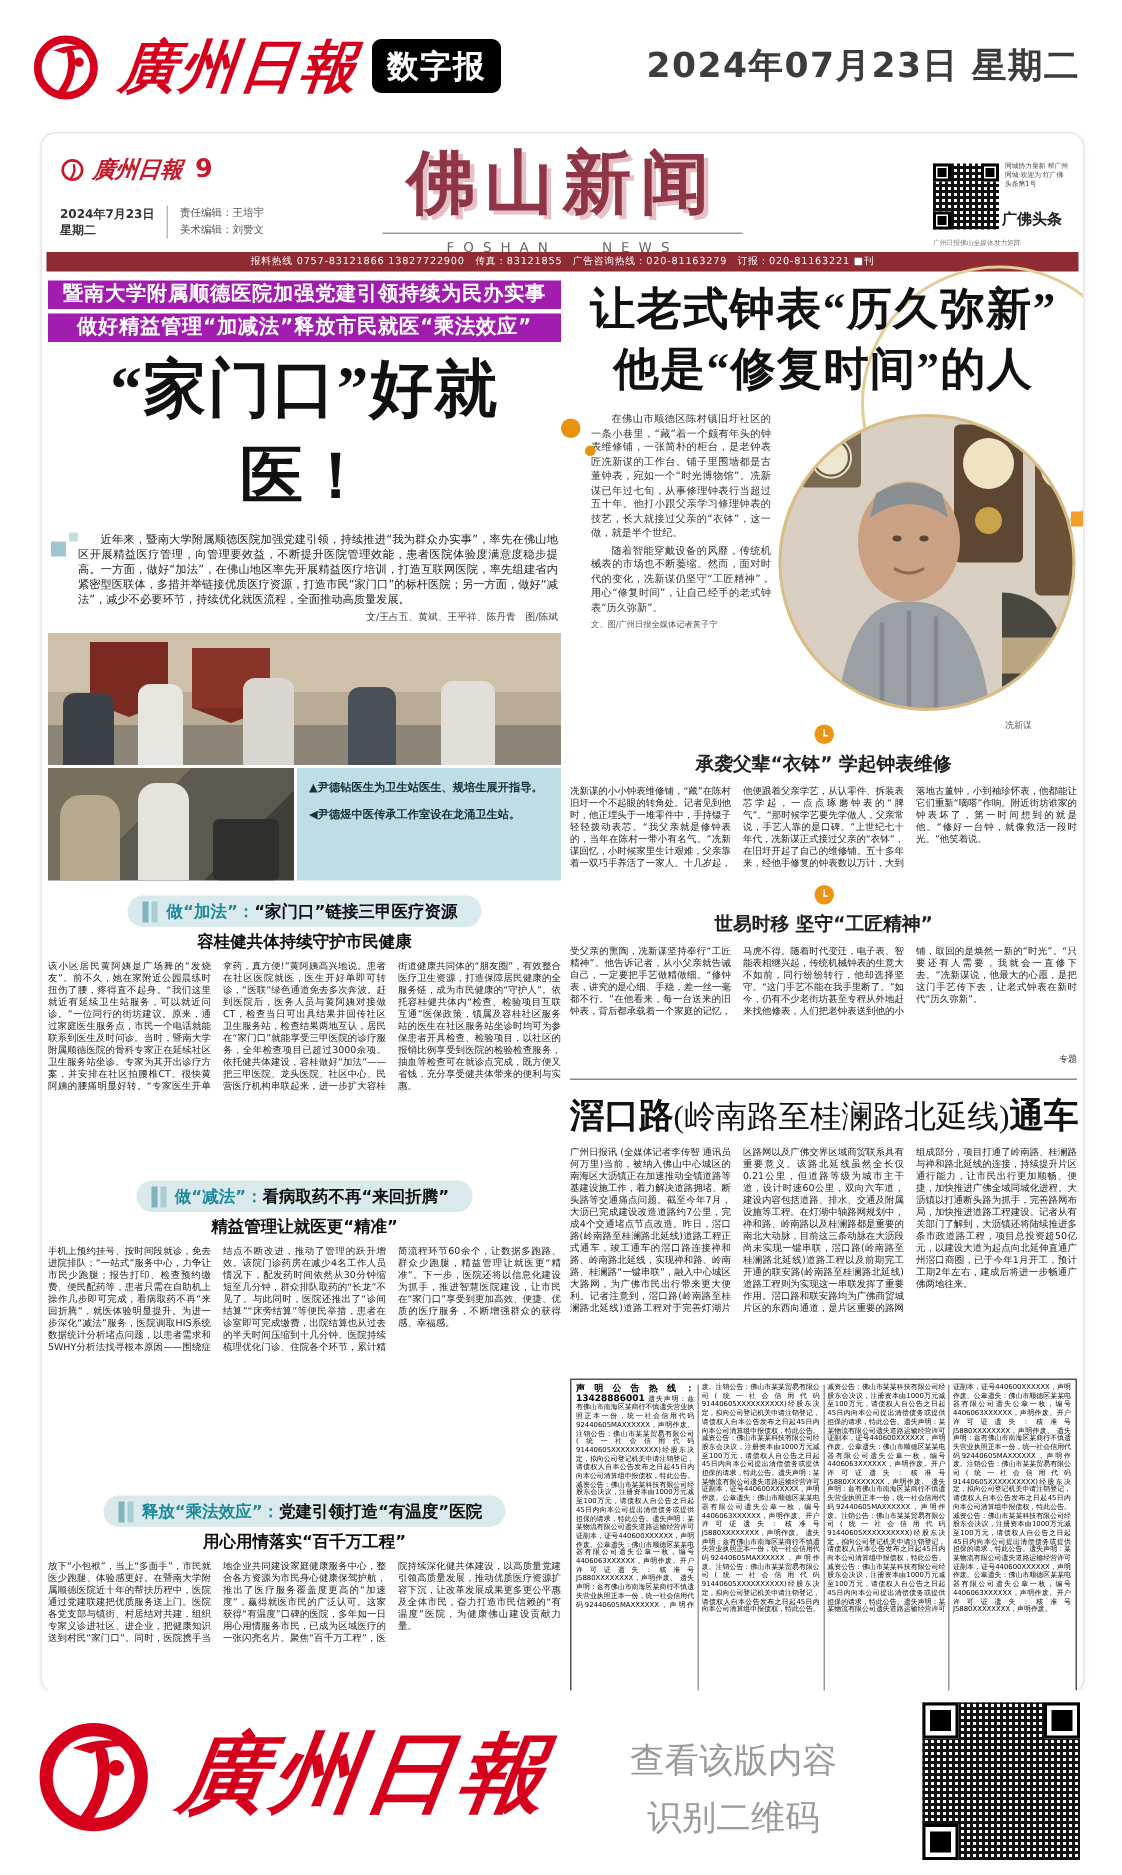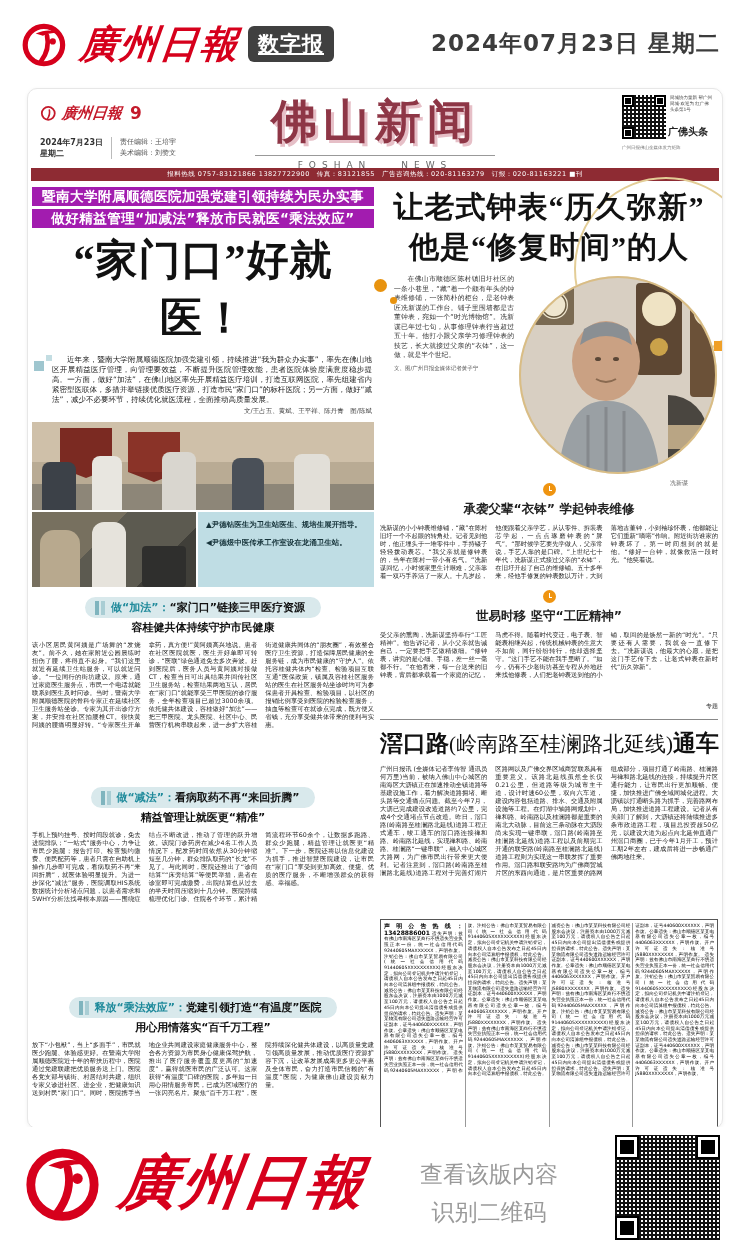--- a/index.html
+++ b/index.html
@@ -2,34 +2,34 @@
 <html><head>
 <meta charset="utf-8">
 <style>
   html,body{margin:0;padding:0;}
   body{width:748px;height:1250px;background:#ffffff;font-family:"DejaVu Sans","Liberation Sans",sans-serif;position:relative;overflow:hidden;}
   
   .site-header{position:absolute;left:0;top:0;width:748px;height:88px;background:#fff;}
   .brand-row{position:absolute;left:20px;top:18px;display:flex;align-items:center;gap:8px;}
   .logo-svg{display:block;}
   .brand-text{font-family:"Liberation Serif","DejaVu Serif",serif;font-style:italic;font-weight:bold;color:#d6001c;font-size:38px;letter-spacing:2px;transform:skewX(-6deg);}
-  .badge{background:#404040;color:#fff;font-size:21px;font-weight:bold;border-radius:6px;padding:4px 10px;letter-spacing:1px;text-decoration:underline;}
+  .badge{background:#000000;color:#fff;font-size:21px;font-weight:bold;border-radius:6px;padding:4px 10px;letter-spacing:1px;}
   .site-date{position:absolute;right:28px;top:28px;font-size:23px;font-weight:bold;color:#3c3c3c;letter-spacing:1px;}
   
   .sheet{position:absolute;left:27px;top:88px;width:694px;height:1039px;background:#fff;border:1px solid #e7e7e7;border-radius:10px;box-shadow:0 1px 4px rgba(0,0,0,.06);overflow:hidden;}
   
   .ph-logo{position:absolute;left:12px;top:14px;display:flex;align-items:center;gap:4px;}
   .ph-brand{font-family:"Liberation Serif","DejaVu Serif",serif;font-style:italic;font-weight:bold;color:#c41a2b;font-size:15px;transform:skewX(-6deg);}
   .ph-pageno{color:#c41a2b;font-size:17px;font-weight:bold;margin-left:4px;}
   .ph-dateline{position:absolute;left:12px;top:48px;display:flex;gap:8px;align-items:flex-start;}
   .ph-date{font-size:8px;font-weight:bold;color:#333;line-height:11px;}
   .ph-editors{border-left:1px solid #bbb;padding-left:8px;font-size:7px;color:#555;line-height:11px;}
   .masthead{position:absolute;left:187px;top:2px;width:320px;text-align:center;font-family:Liberation Sans, sans-serif;font-weight:900;font-size:46px;letter-spacing:6px;color:#8e3646;text-shadow:3px 3px 0 #e6bfc7;}
   .mast-en{position:absolute;left:227px;top:66px;width:240px;text-align:center;font-size:9px;color:#666;letter-spacing:6px;border-top:1px solid #999;border-bottom:1px solid #999;padding:3px 0;}
-  .ph-qr-wrap{position:absolute;right:10px;top:6px;width:90px;}
+  .ph-qr-wrap{position:absolute;right:10px;top:20px;width:90px;}
   .qr{position:relative;background:repeating-linear-gradient(0deg,#111 0 2px,transparent 2px 4px),repeating-linear-gradient(90deg,#111 0 2px,#fff 2px 4px);}
   .qr i{position:absolute;border:2px solid #000;background:#fff;box-sizing:border-box;}
   .qr i::after{content:"";position:absolute;inset:1px;background:#000;}
   .qr-s{width:44px;height:44px;}
   .qr-s i{width:12px;height:12px;}
   .qr-s i.tl{left:0;top:0;} .qr-s i.tr{right:0;top:0;} .qr-s i.bl{left:0;bottom:0;}
   .ph-qr-note{position:absolute;left:48px;top:0;width:42px;font-size:4.5px;color:#444;line-height:6px;}
   .ph-qr-label{position:absolute;left:46px;top:30px;font-size:10px;font-weight:bold;color:#222;white-space:nowrap;}
   .ph-qr-caption{position:absolute;left:0px;top:50px;width:100px;font-size:4.5px;color:#777;}
   .hotline-bar{position:absolute;left:3px;top:79px;width:688px;height:13px;background:#8e2b33;color:#fff;font-size:6.5px;line-height:13px;text-align:center;letter-spacing:.5px;}
@@ -202,20 +202,21 @@
     <section class="col-right">
       <div class="ring"></div>
       <div class="r-headline">让老式钟表“历久弥新”</div>
       <div class="r-headline">他是“修复时间”的人</div>
 
       <div class="lead-row">
         <span class="dot" style="left:-6px;top:4px;width:13px;height:13px;"></span>
         <span class="dot" style="left:10px;top:22px;width:7px;height:7px;"></span>
         <div class="r-lead" style="padding-left:14px;">
           <p>在佛山市顺德区陈村镇旧圩社区的一条小巷里，“藏”着一个颇有年头的钟表维修铺，一张简朴的柜台，是老钟表匠冼新谋的工作台。铺子里围墙都是古董钟表，宛如一个“时光博物馆”。冼新谋已年过七旬，从事修理钟表行当超过五十年。他打小跟父亲学习修理钟表的技艺，长大就接过父亲的“衣钵”，这一做，就是半个世纪。</p>
+          <p>随着智能穿戴设备的风靡，传统机械表的市场也不断萎缩。然而，面对时代的变化，冼新谋仍坚守“工匠精神”，用心“修复时间”，让自己经手的老式钟表“历久弥新”。</p>
           <div class="r-byline">文、图/广州日报全媒体记者黄子宁</div>
         </div>
         <div class="circle-photo">
           <svg width="200" height="200" viewBox="0 0 200 200">
             <defs>
                 <clipPath id="c">
                   <circle cx="100" cy="100" r="98"></circle>
                 </clipPath>
               </defs>
             <circle cx="100" cy="100" r="99" fill="#e8ddc9"></circle>

